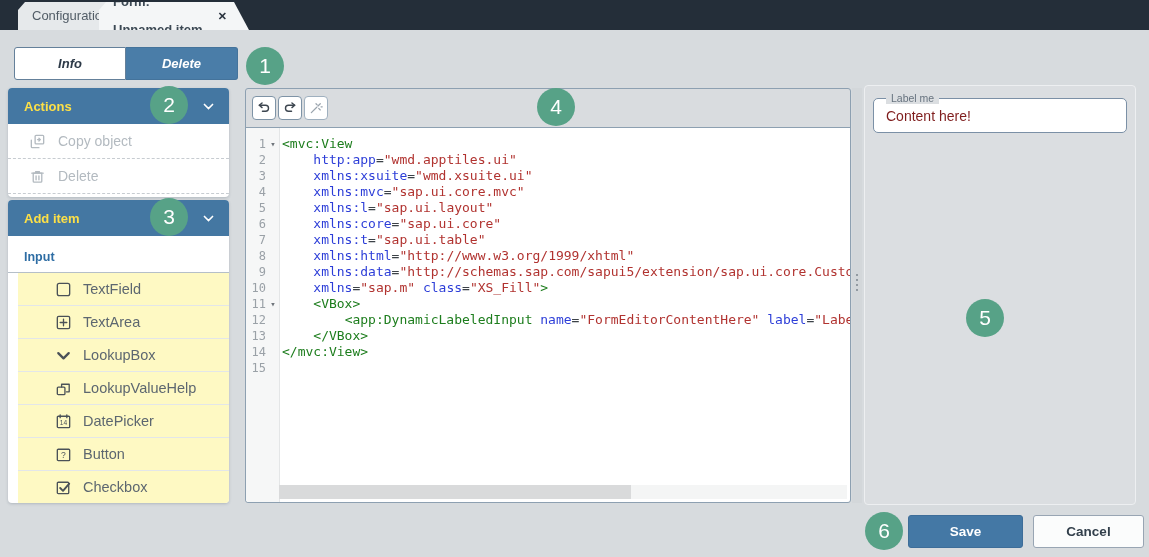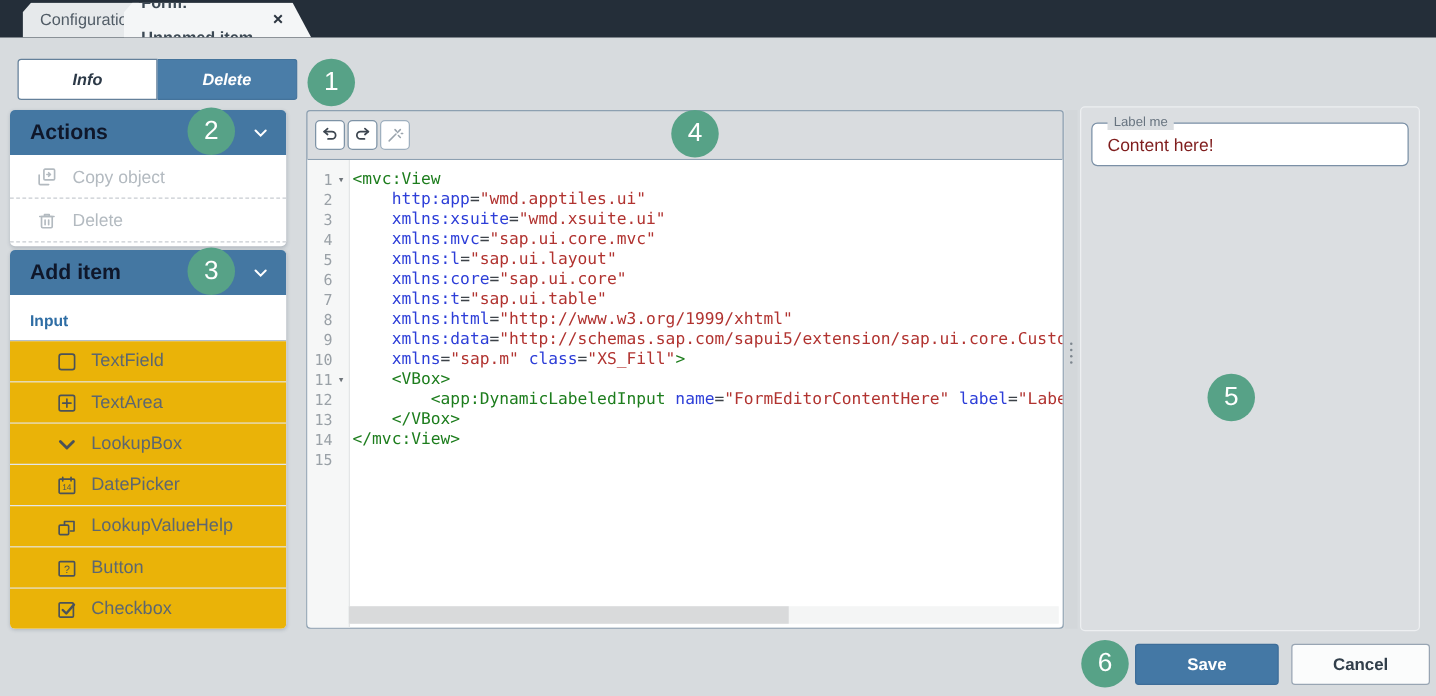--- a/index.html
+++ b/index.html
@@ -22,33 +22,33 @@
        font-family:inherit;display:flex;align-items:center;justify-content:center;font-style:italic;}
   .seg.info{background:#fff;border:1px solid #64809a;border-radius:3px 0 0 3px;color:#2c3947;}
   .seg.design{background:#4a7da8;border:1px solid #44739b;border-radius:0 3px 3px 0;
        border-left:none;color:#fff;}
 
   
   .panel{position:absolute;left:8px;width:221px;background:#fff;border-radius:4px;
          box-shadow:0 1px 3px rgba(40,60,80,.22);overflow:hidden;}
   .panel.actions{top:88px;height:109px;}
   .panel.additem{top:200px;height:303px;}
-  .phead{height:36px;background:#4477a2;color:#0f172a;font-size:17px;font-weight:700;
+  .phead{height:36px;background:#4477a2;color:#fde047;font-size:13px;font-weight:700;
          display:flex;align-items:center;padding:0 14px 0 16px;cursor:pointer;}
   .phead .grow{flex:1;}
   .phead .chev{display:flex;color:#fff;}
   .arow{height:34px;display:flex;align-items:center;padding-left:20px;
         color:#b3bac0;font-size:14px;}
   .arow .ic{display:flex;margin-right:11px;color:#b3bac0;}
   .dash{border-top:1px dashed #c7ccd1;}
   .cat{margin:14px 0 0 16px;color:#2e6da4;font-size:12.5px;font-weight:700;}
   .catline{margin-top:8px;border-top:1px solid #b5bfc8;}
   .irow{height:33px;display:flex;align-items:center;padding-left:36px;
         color:#5d6770;font-size:14.5px;border-bottom:1px solid #e3e6e9;
-        box-sizing:border-box;cursor:pointer;background:#eab308;}
+        box-sizing:border-box;cursor:pointer;background:#fef9c3;margin-left:10px;}
   .irow .ic{display:flex;margin-right:10px;color:#4b5258;}
 
   
   .editor{position:absolute;left:245px;top:88px;width:606px;height:415px;
           background:#d9dcdf;border:1px solid #8da0b1;border-radius:3px;box-sizing:border-box;}
   .etoolbar{position:absolute;top:0;left:0;right:0;height:38px;padding:7px 0 0 6px;
             display:flex;gap:2px;box-sizing:border-box;}
   .tbtn{width:24px;height:24px;background:#fff;border:1px solid #7e93a6;border-radius:4px;
         color:#3d4650;display:flex;align-items:center;justify-content:center;padding:0;cursor:pointer;}
   .tbtn.dis{color:#9aa4ad;border-color:#9fb0bf;}
@@ -192,35 +192,35 @@
           <span class="ic">
             <svg width="19" height="19" viewBox="0 0 20 20" fill="none" stroke="currentColor" stroke-width="2.4" stroke-linecap="round" stroke-linejoin="round">
               <path d="M4.5 7.5 L10 13 L15.5 7.5"></path>
             </svg>
           </span>
           <span>LookupBox</span>
         </div>
         <div class="irow">
           <span class="ic">
             <svg width="19" height="19" viewBox="0 0 20 20" fill="none" stroke="currentColor" stroke-width="1.4" stroke-linecap="round" stroke-linejoin="round">
+              <path d="M8 8.5 V5.5 h8 v8 h-3"></path>
+              <rect x="3.5" y="8.5" width="8" height="8" rx="1"></rect>
+            </svg>
+          </span>
+          <span>LookupValueHelp</span>
+        </div>
+        <div class="irow">
+          <span class="ic">
+            <svg width="19" height="19" viewBox="0 0 20 20" fill="none" stroke="currentColor" stroke-width="1.4" stroke-linecap="round" stroke-linejoin="round">
               <rect x="3.5" y="4.5" width="13" height="12" rx="1"></rect>
               <path d="M6.5 3 v3 M13.5 3 v3"></path>
               <text x="10" y="14" text-anchor="middle" font-size="7" stroke="none" fill="currentColor" font-family="Liberation Sans,sans-serif">14</text>
             </svg>
           </span>
           <span>DatePicker</span>
-        </div>
-        <div class="irow">
-          <span class="ic">
-            <svg width="19" height="19" viewBox="0 0 20 20" fill="none" stroke="currentColor" stroke-width="1.4" stroke-linecap="round" stroke-linejoin="round">
-              <path d="M8 8.5 V5.5 h8 v8 h-3"></path>
-              <rect x="3.5" y="8.5" width="8" height="8" rx="1"></rect>
-            </svg>
-          </span>
-          <span>LookupValueHelp</span>
         </div>
         <div class="irow">
           <span class="ic">
             <svg width="19" height="19" viewBox="0 0 20 20" fill="none" stroke="currentColor" stroke-width="1.4" stroke-linecap="round" stroke-linejoin="round">
               <rect x="3.5" y="4.5" width="13" height="12" rx="1"></rect>
               <text x="10" y="14" text-anchor="middle" font-size="9" stroke="none" fill="currentColor" font-family="Liberation Sans,sans-serif">?</text>
             </svg>
           </span>
           <span>Button</span>
         </div>

